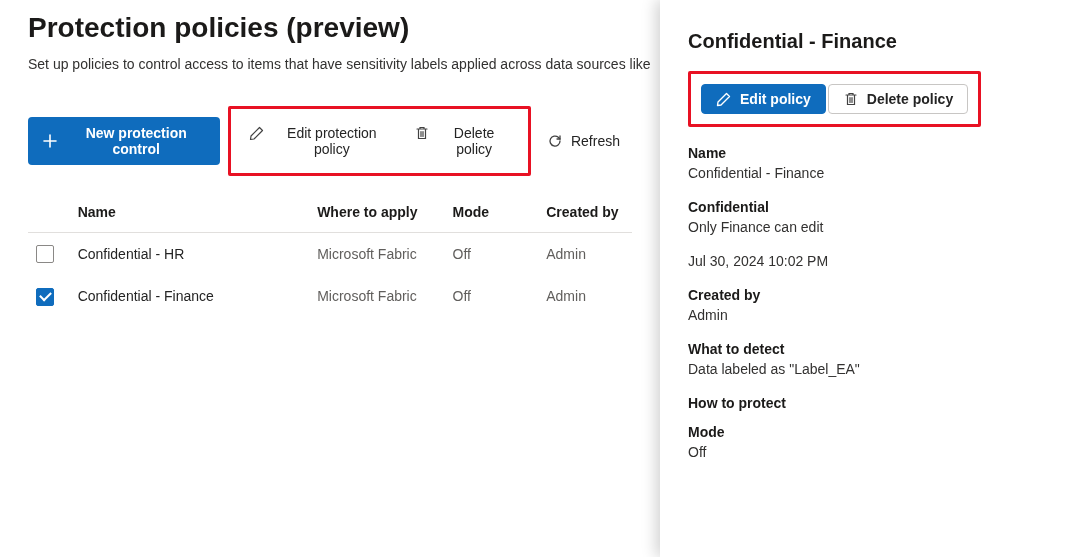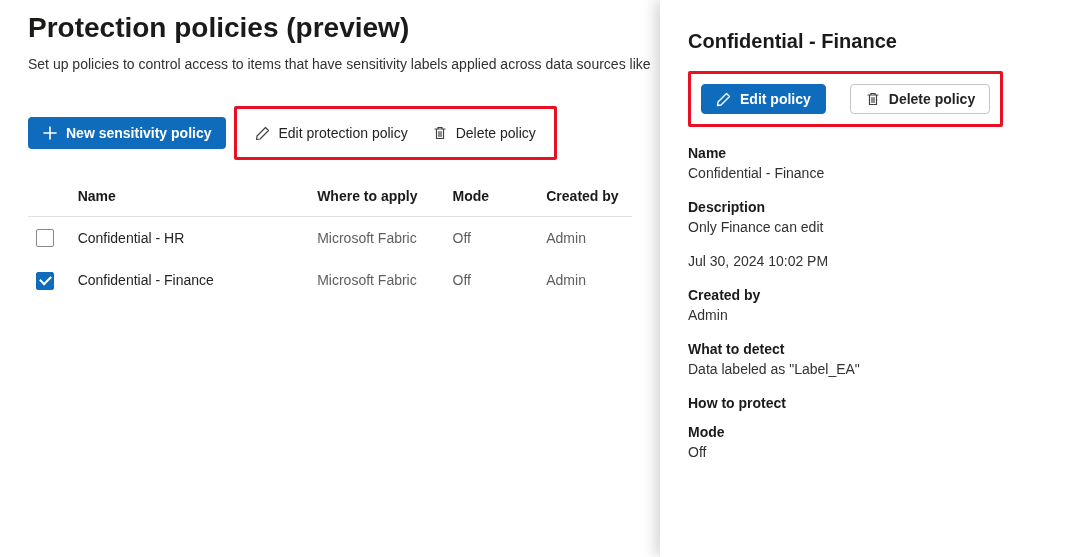--- a/index.html
+++ b/index.html
@@ -128,21 +128,21 @@
       padding: 30px 28px;
     }
     .panel-title {
       font-size: 20px;
       font-weight: 700;
       color: #1b1a19;
       margin-bottom: 18px;
     }
     .panel-actions {
       display: flex;
-      gap: 24px;
+      gap: 2px;
       border: 3px solid #e81123;
       border-radius: 2px;
       padding: 10px 10px;
       width: fit-content;
       margin-bottom: 18px;
     }
     .btn-primary-sm {
       background: #0f6cbd;
       color: #ffffff;
       border: 1px solid #0f6cbd;
@@ -186,38 +186,45 @@
 
 <div class="main">
   <h1 class="page-title">Protection policies (preview)</h1>
   <p class="page-subtitle">Set up policies to control access to items that have sensitivity labels applied across data sources like</p>
 
   <div class="toolbar">
     <button class="btn-primary">
       <svg width="16" height="16" viewBox="0 0 16 16" fill="none">
           <path d="M8 2v12M2 8h12" stroke="#ffffff" stroke-width="1.6" stroke-linecap="round"></path>
         </svg>
-      <span>New sensitivity policy</span>
+      <span>New protection control</span>
     </button>
 
     <div class="highlight-group-1">
       <button class="btn-text">
         <svg width="16" height="16" viewBox="0 0 16 16" fill="none">
             <path d="M10.5 2.5l3 3L5 14l-3.5.5L2 11l8.5-8.5z" stroke="#424242" stroke-width="1.2" stroke-linejoin="round"></path>
           </svg>
         <span>Edit protection policy</span>
       </button>
       <button class="btn-text">
         <svg width="16" height="16" viewBox="0 0 16 16" fill="none">
             <path d="M3 4h10M6 4V2.5h4V4M4.5 4v9.5h7V4M7 6.5v5M9 6.5v5" stroke="#424242" stroke-width="1.2" stroke-linecap="round"></path>
           </svg>
         <span>Delete policy</span>
       </button>
     </div>
 
+    <button class="btn-text">
+      <svg width="16" height="16" viewBox="0 0 16 16" fill="none">
+          <path d="M13 8a5 5 0 1 1-1.7-3.7L13 6" stroke="#424242" stroke-width="1.3" stroke-linecap="round" fill="none"></path>
+          <path d="M13 3v3h-3" stroke="#424242" stroke-width="1.3" stroke-linecap="round" fill="none"></path>
+        </svg>
+      <span>Refresh</span>
+    </button>
   </div>
 
   <table class="table">
     <thead>
       <tr>
         <th class="th-check"></th>
         <th class="th-name">Name</th>
         <th class="th-where">Where to apply</th>
         <th class="th-mode">Mode</th>
         <th class="th-created">Created by</th>
@@ -256,21 +263,21 @@
       <svg width="16" height="16" viewBox="0 0 16 16" fill="none">
           <path d="M3 4h10M6 4V2.5h4V4M4.5 4v9.5h7V4M7 6.5v5M9 6.5v5" stroke="#424242" stroke-width="1.2" stroke-linecap="round"></path>
         </svg>
       <span>Delete policy</span>
     </button>
   </div>
 
   <div class="field-label">Name</div>
   <div class="field-value">Confidential - Finance</div>
 
-  <div class="field-label">Description</div>
+  <div class="field-label">Confidential</div>
   <div class="field-value">Only Finance can edit</div>
 
   <div class="field-value">Jul 30, 2024 10:02 PM</div>
 
   <div class="field-label">Created by</div>
   <div class="field-value">Admin</div>
 
   <div class="field-label">What to detect</div>
   <div class="field-value">Data labeled as "Label_EA"</div>
 

